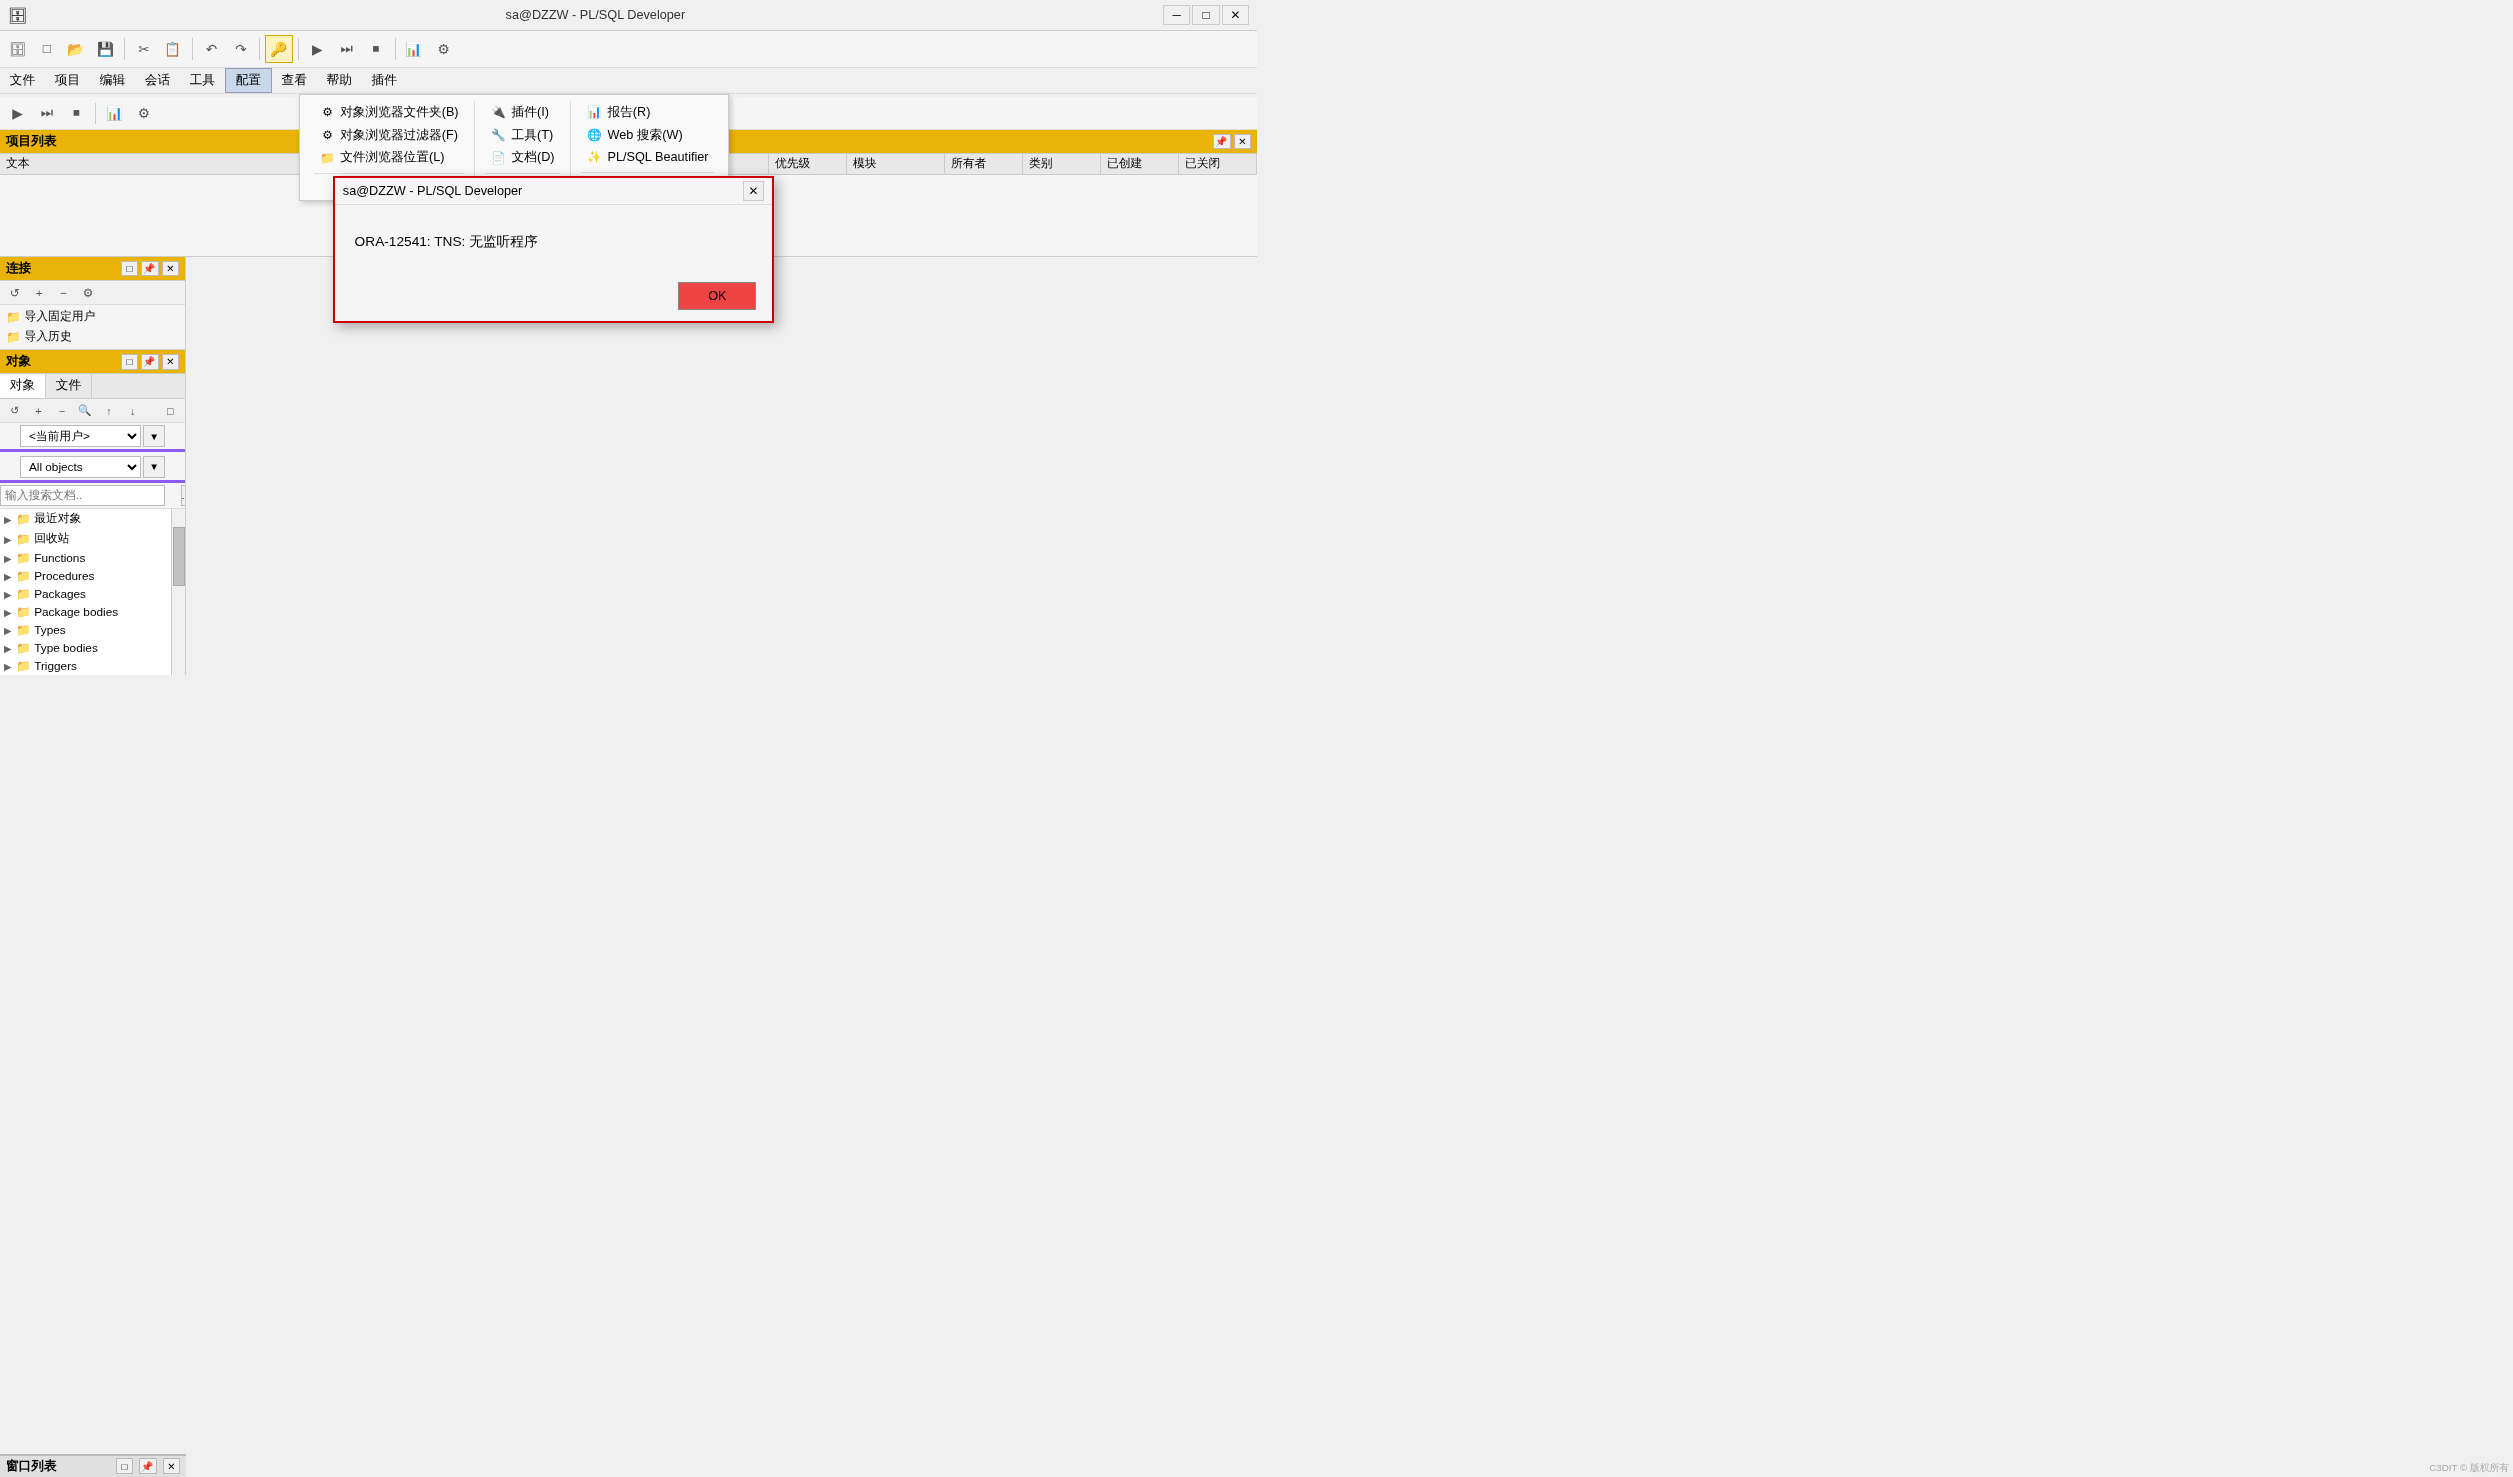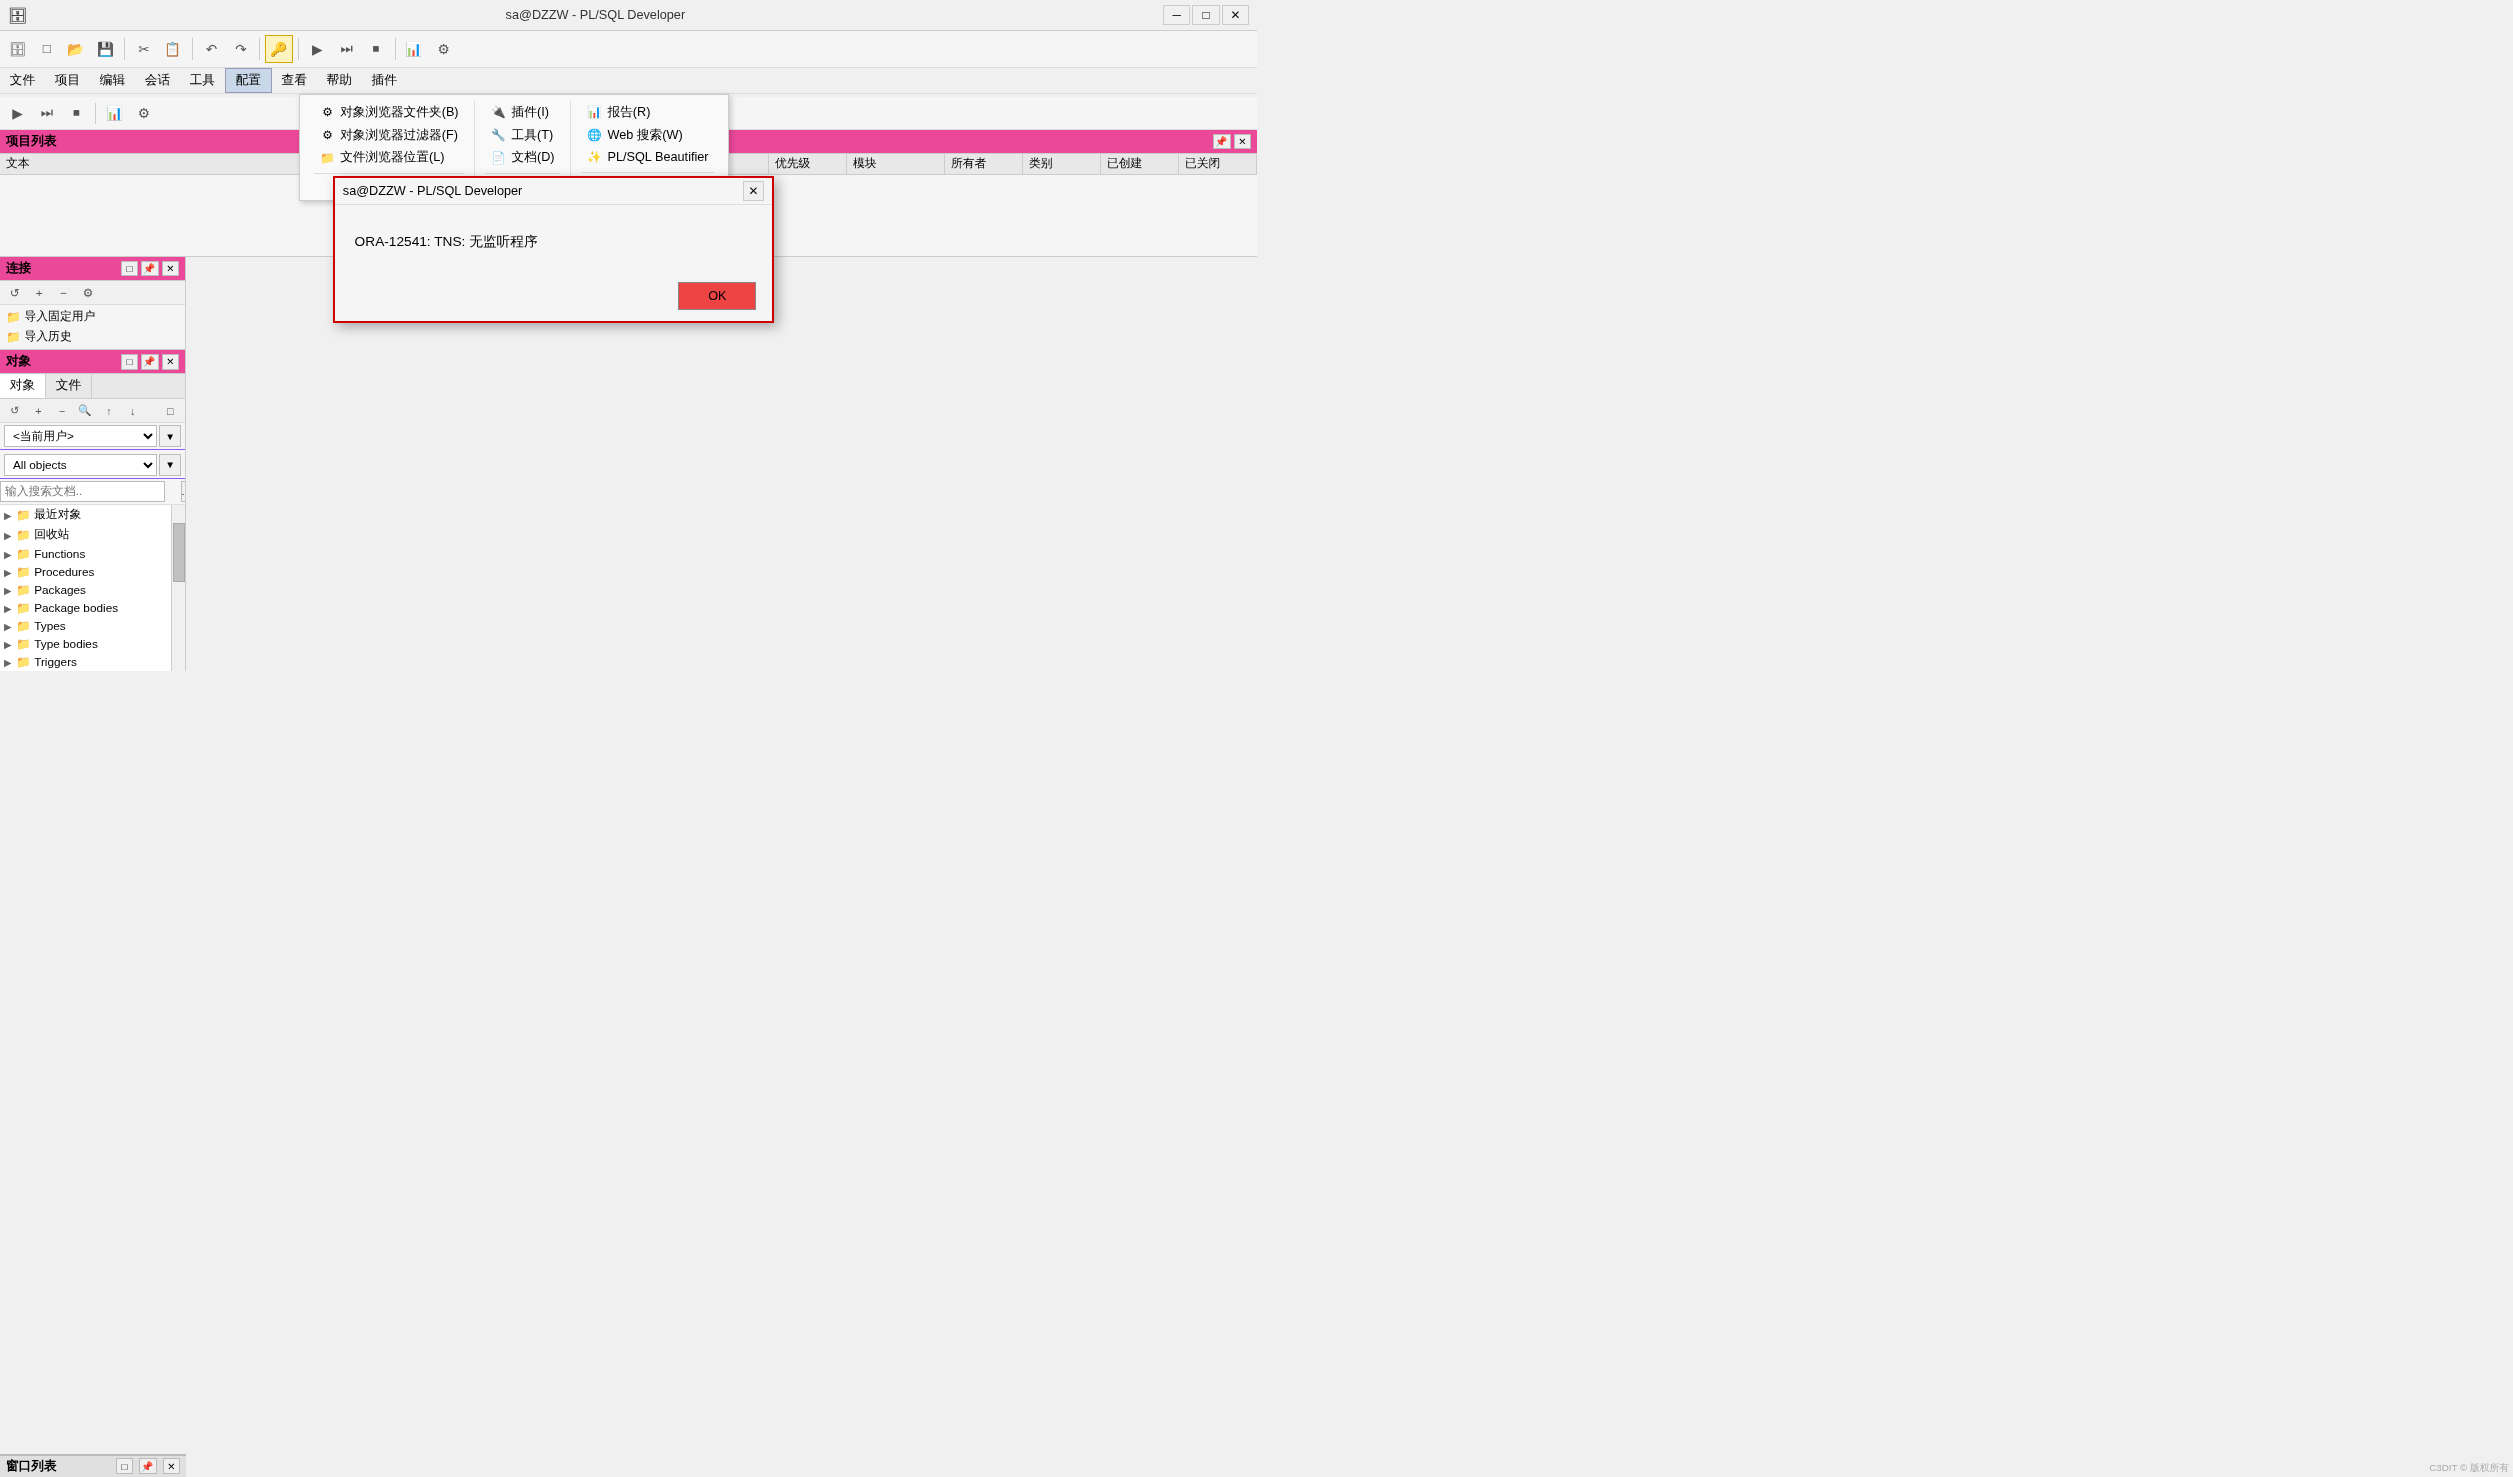--- a/index.html
+++ b/index.html
@@ -152,21 +152,21 @@
       gap: 2px;
     }
 
     
     .project-list {
       background: #f5f5f5;
       border-bottom: 1px solid #ccc;
       height: 127px;
     }
     .panel-header {
-      background: #ec4899;
+      background: #eab308;
       height: 23.5px;
       display: flex;
       align-items: center;
       justify-content: space-between;
       padding: 0 5.9px;
       border-bottom: 1px solid #ccc;
       font-size: 12.7px;
       font-weight: bold;
     }
     .panel-header-controls {
@@ -291,23 +291,23 @@
       cursor: pointer;
       font-size: 10.8px;
       display: flex;
       align-items: center;
       justify-content: center;
       color: #555;
     }
     .obj-filter-row {
       display: flex;
       align-items: flex-end;
-      padding: 2px 4px;
+      padding: 2px 20px;
       gap: 2px;
-      border-bottom: 1px solid #8b5cf6;
+      border-bottom: 3px solid #8b5cf6;
     }
     .obj-dropdown {
       flex: 1;
       height: 21.6px;
       border: 1px solid #bbb;
       background: white;
       font-size: 11.8px;
       padding: 0 3.9px;
       cursor: pointer;
     }

